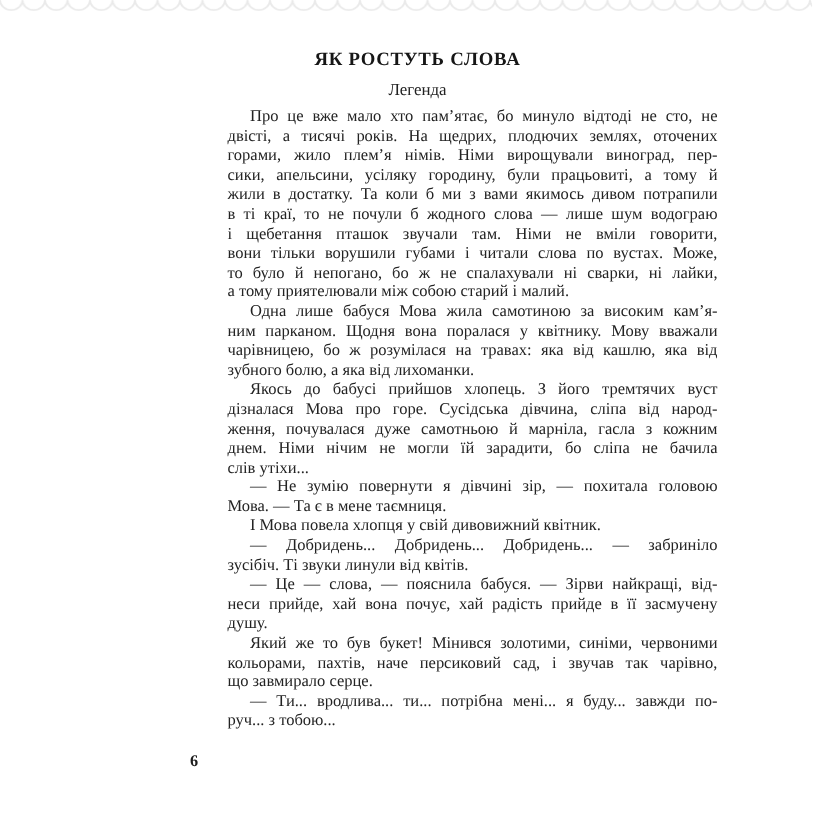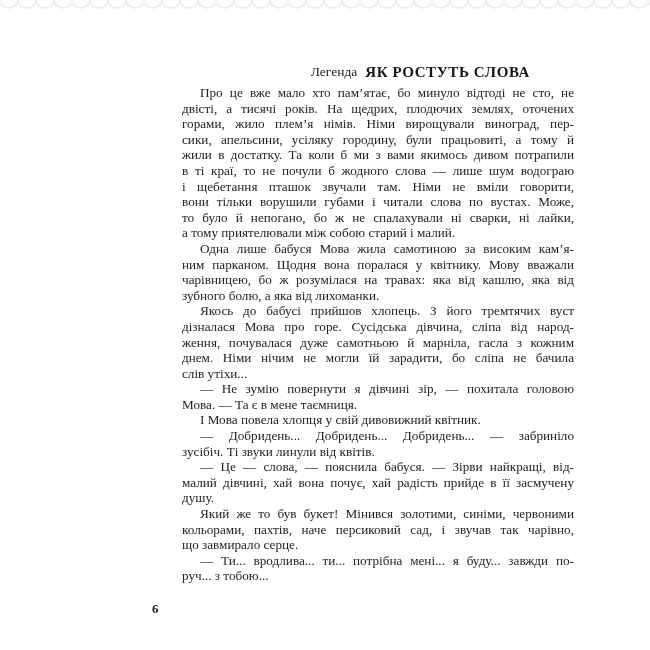--- a/index.html
+++ b/index.html
@@ -22,26 +22,25 @@
     left: 0;
     width: 650px;
     height: 14px;
     opacity: 0.6;
   }
   .page-title {
     position: absolute;
     left: 138px;
     top: 40px;
     width: 392px;
-    text-align: right;
+    text-align: center;
     font-size: 15px;
     font-weight: 700;
     letter-spacing: 0.6px;
     color: #161616;
-    margin-top: 24px;
   }
   .page-subtitle {
     position: absolute;
     left: 138px;
     top: 64px;
     width: 392px;
     text-align: center;
     font-size: 13.5px;
     color: #222222;
   }
@@ -119,21 +118,21 @@
 
     <div class="line j ind">— Не зумію повернути я дівчині зір, — похитала головою</div>
     <div class="line last">Мова. — Та є в мене таємниця.</div>
 
     <div class="line last ind">І Мова повела хлопця у свій дивовижний квітник.</div>
 
     <div class="line j ind">— Добридень... Добридень... Добридень... — забриніло</div>
     <div class="line last">зусібіч. Ті звуки линули від квітів.</div>
 
     <div class="line j ind">— Це — слова, — пояснила бабуся. — Зірви найкращі, від-</div>
-    <div class="line j">малий дівчині, хай вона почує, хай радість прийде в її засмучену</div>
+    <div class="line j">неси прийде, хай вона почує, хай радість прийде в її засмучену</div>
     <div class="line last">душу.</div>
 
     <div class="line j ind">Який же то був букет! Мінився золотими, синіми, червоними</div>
     <div class="line j">кольорами, пахтів, наче персиковий сад, і звучав так чарівно,</div>
     <div class="line last">що завмирало серце.</div>
 
     <div class="line j ind">— Ти... вродлива... ти... потрібна мені... я буду... завжди по-</div>
     <div class="line last">руч... з тобою...</div>
   </div>
 

